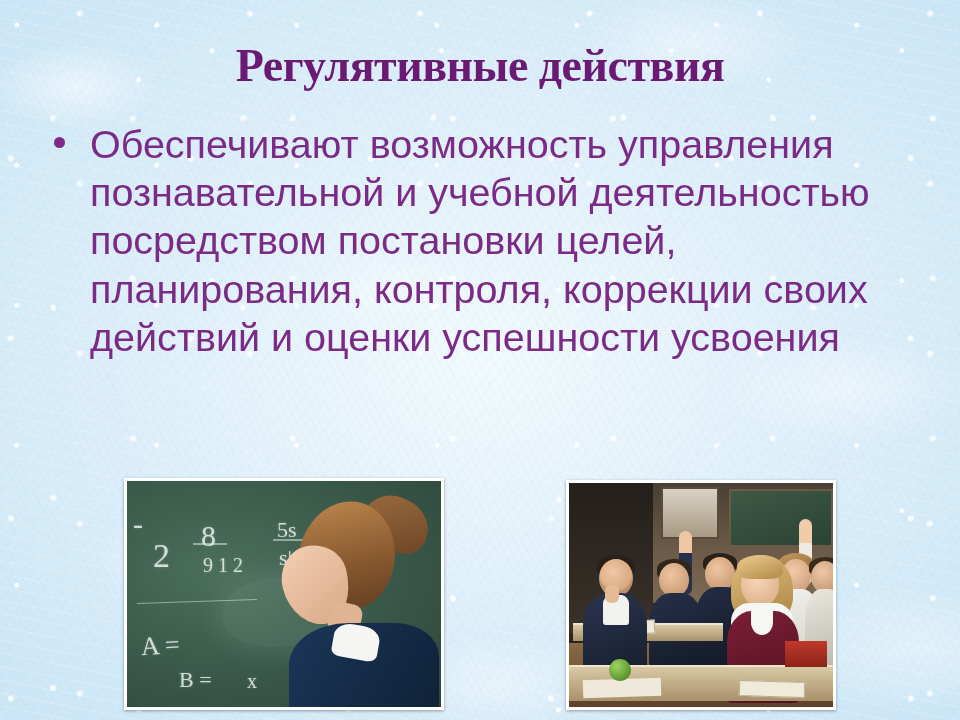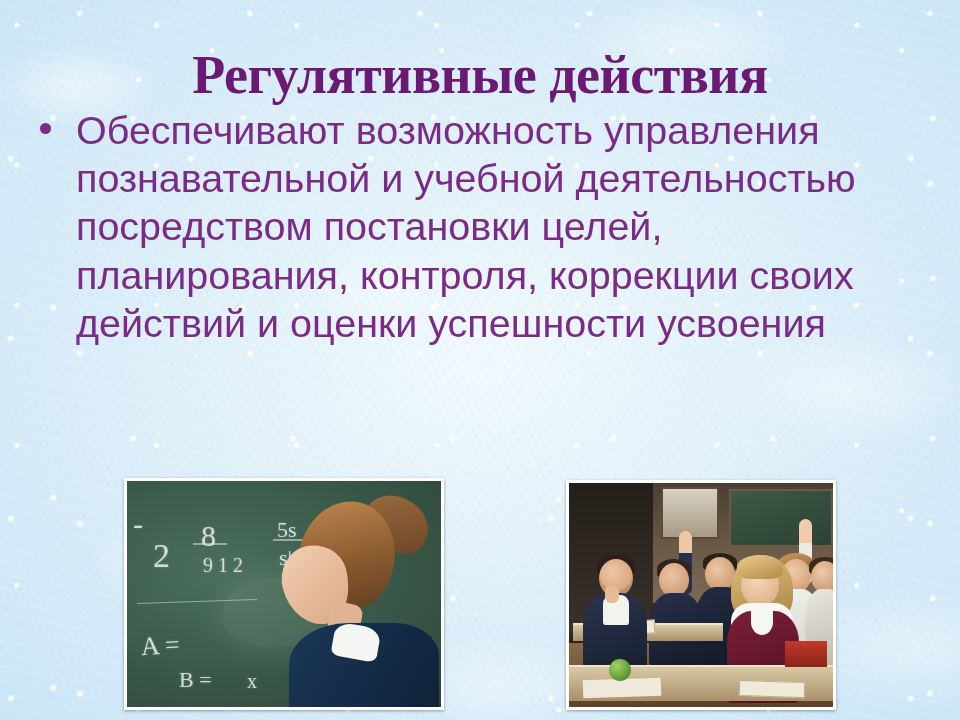--- a/index.html
+++ b/index.html
@@ -66,32 +66,32 @@
   }
 
   .slide-title {
     position: absolute;
     top: 10px;
     left: 0;
     width: 960px;
     text-align: center;
     font-family: "Liberation Serif", "DejaVu Serif", serif;
     font-weight: bold;
-    font-size: 54px;
+    font-size: 46px;
     line-height: 1.1;
     color: #6b1a74;
     letter-spacing: -0.5px;
   }
 
   .body-list {
     position: absolute;
     top: 106px;
     left: 28px;
     width: 900px;
-    margin: 0;
+    margin: 14px;
     padding: 0;
     list-style: none;
   }
 
   .bullet-item {
     position: relative;
     padding-left: 48px;
     font-size: 39.5px;
     line-height: 1.22;
     color: #7b2a86;

